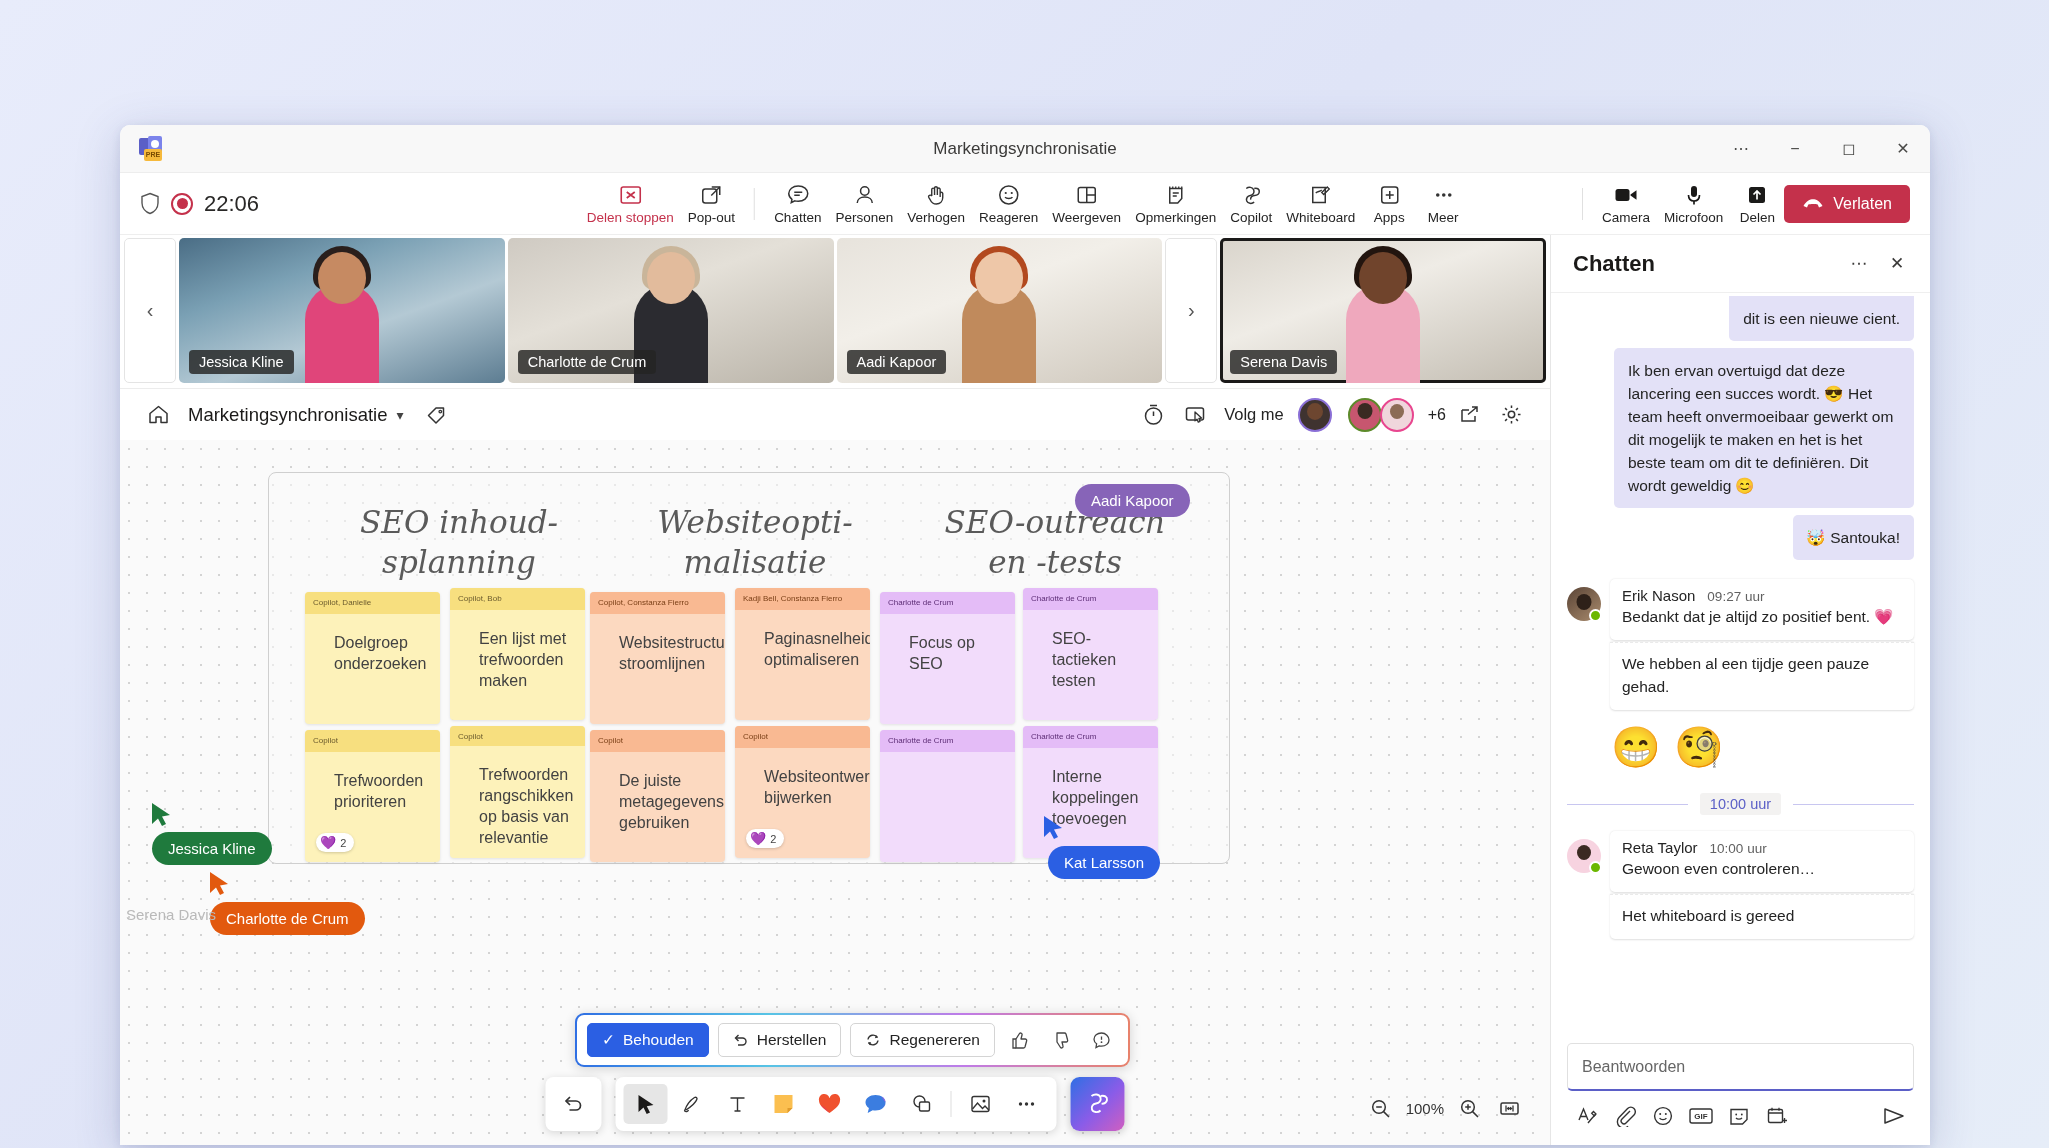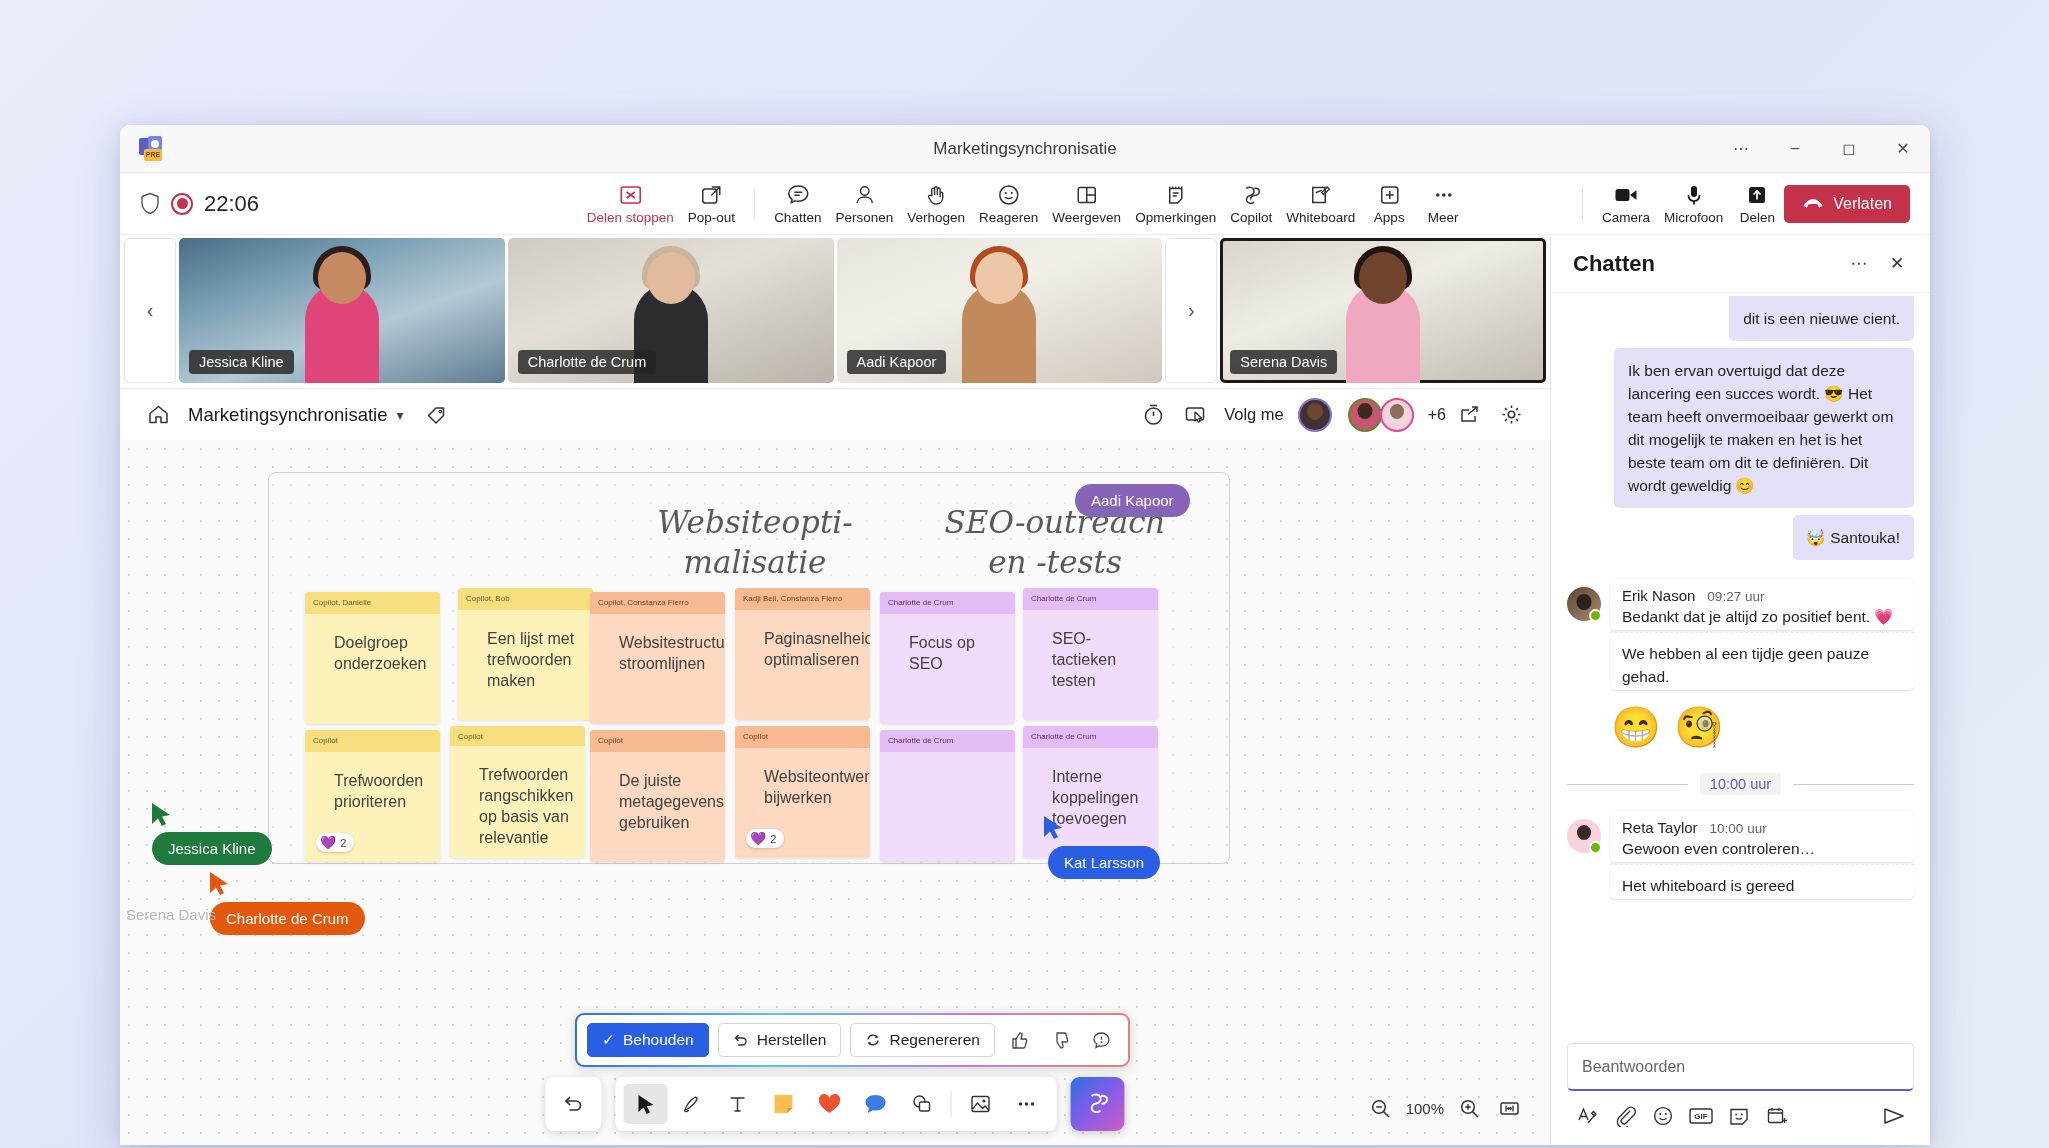--- a/index.html
+++ b/index.html
@@ -236,21 +236,21 @@
   .bubble-me {
     align-self: flex-end; background:#e3e1f7; border-radius: 5px;
     padding: 11px 14px; font-size: 15.5px; line-height: 23px; color:#242424; max-width: 300px;
     margin-bottom: 7px;
   }
   .bubble-me.cut { border-radius: 0 0 5px 5px; margin-top:-1px;}
   .msg { display:flex; gap:9px; margin-top: 12px; }
   .msg .mav { width:34px;height:34px;border-radius:50%; flex:0 0 34px; margin-top:8px; position:relative;}
   .msg .mav .pres { position:absolute; right:-1px; bottom:-1px; width:13px;height:13px;border-radius:50%;background:#6bb700;border:2px solid #fff;}
   .msg .mcont { flex:1; min-width:0;}
-  .mcard { background:#fff; border-radius:5px; padding: 8px 12px 2px 12px; box-shadow: 0 0.5px 2px rgba(0,0,0,.13); }
+  .mcard { background:#fff; border-radius:5px; padding: 8px 12px 12px 12px; box-shadow: 0 0.5px 2px rgba(0,0,0,.13); }
   .mcard .mname { font-size:15px; color:#242424; display:flex; gap:12px; align-items:baseline;}
   .mcard .mtime { font-size: 13.5px; color:#616161;}
   .mcard .mtext { font-size:15.5px; line-height:23px; color:#242424; margin-top:1px;}
   .mcard.cont { margin-top: 2px; border-top: 1px dashed #eaeaea; border-radius: 0 0 5px 5px;}
   .bigemojis { display:flex; gap:14px; margin: 14px 0 4px 44px; font-size: 40px; }
   .daysep { display:flex;align-items:center;gap:12px; margin: 18px 0 4px 0;}
   .daysep .ln { flex:1;height:1px;background:#c8c6f0;}
   .daysep .lbl { font-size:14.5px;color:#5b5fc7;background:#f3f2f1;padding:3px 10px;border-radius:3px;}
   .chat-compose { padding: 0 16px 14px 16px; }
   .compose-box {
@@ -546,34 +546,38 @@
                 <path d="M11.5 2.5v2.6M11.5 17.9v2.6M2.5 11.5h2.6M17.9 11.5h2.6M5.1 5.1l1.9 1.9M16 16l1.9 1.9M17.9 5.1L16 7M7 16l-1.9 1.9" stroke="#333" stroke-width="1.5"></path>
               </svg>
           </div>
         </div>
       </div>
 
       <div class="canvas">
 
         <div class="board-frame"></div>
 
+        <div class="col-title" style="left:194px;top:62px;width:290px;">
+          <span>SEO inhoud-</span><br>
+          <span>splanning</span>
+        </div>
         <div class="col-title" style="left:490px;top:62px;width:290px;">
           <span>Websiteopti-</span><br>
           <span>malisatie</span>
         </div>
         <div class="col-title" style="left:785px;top:62px;width:300px;">
           <span>SEO-outreach</span><br>
           <span>en -tests</span>
         </div>
 
         <div class="note yellow" style="left:185px;top:152px;width:135px;height:132px;">
           <div class="nhead">Copilot, Danielle</div>
           <div class="nbody">Doelgroep onderzoeken</div>
         </div>
-        <div class="note yellow" style="left:338px;top:148px;width:135px;height:132px;">
+        <div class="note yellow" style="left:330px;top:148px;width:135px;height:132px;">
           <div class="nhead">Copilot, Bob</div>
           <div class="nbody">Een lijst met trefwoorden maken</div>
         </div>
         <div class="note orange" style="left:615px;top:148px;width:135px;height:132px;">
           <div class="nhead">Kadji Bell, Constanza Fierro</div>
           <div class="nbody">Paginasnelheid optimaliseren</div>
         </div>
         <div class="note orange" style="left:470px;top:152px;width:135px;height:132px;">
           <div class="nhead">Copilot, Constanza Fierro</div>
           <div class="nbody">Websitestructuur stroomlijnen</div>

